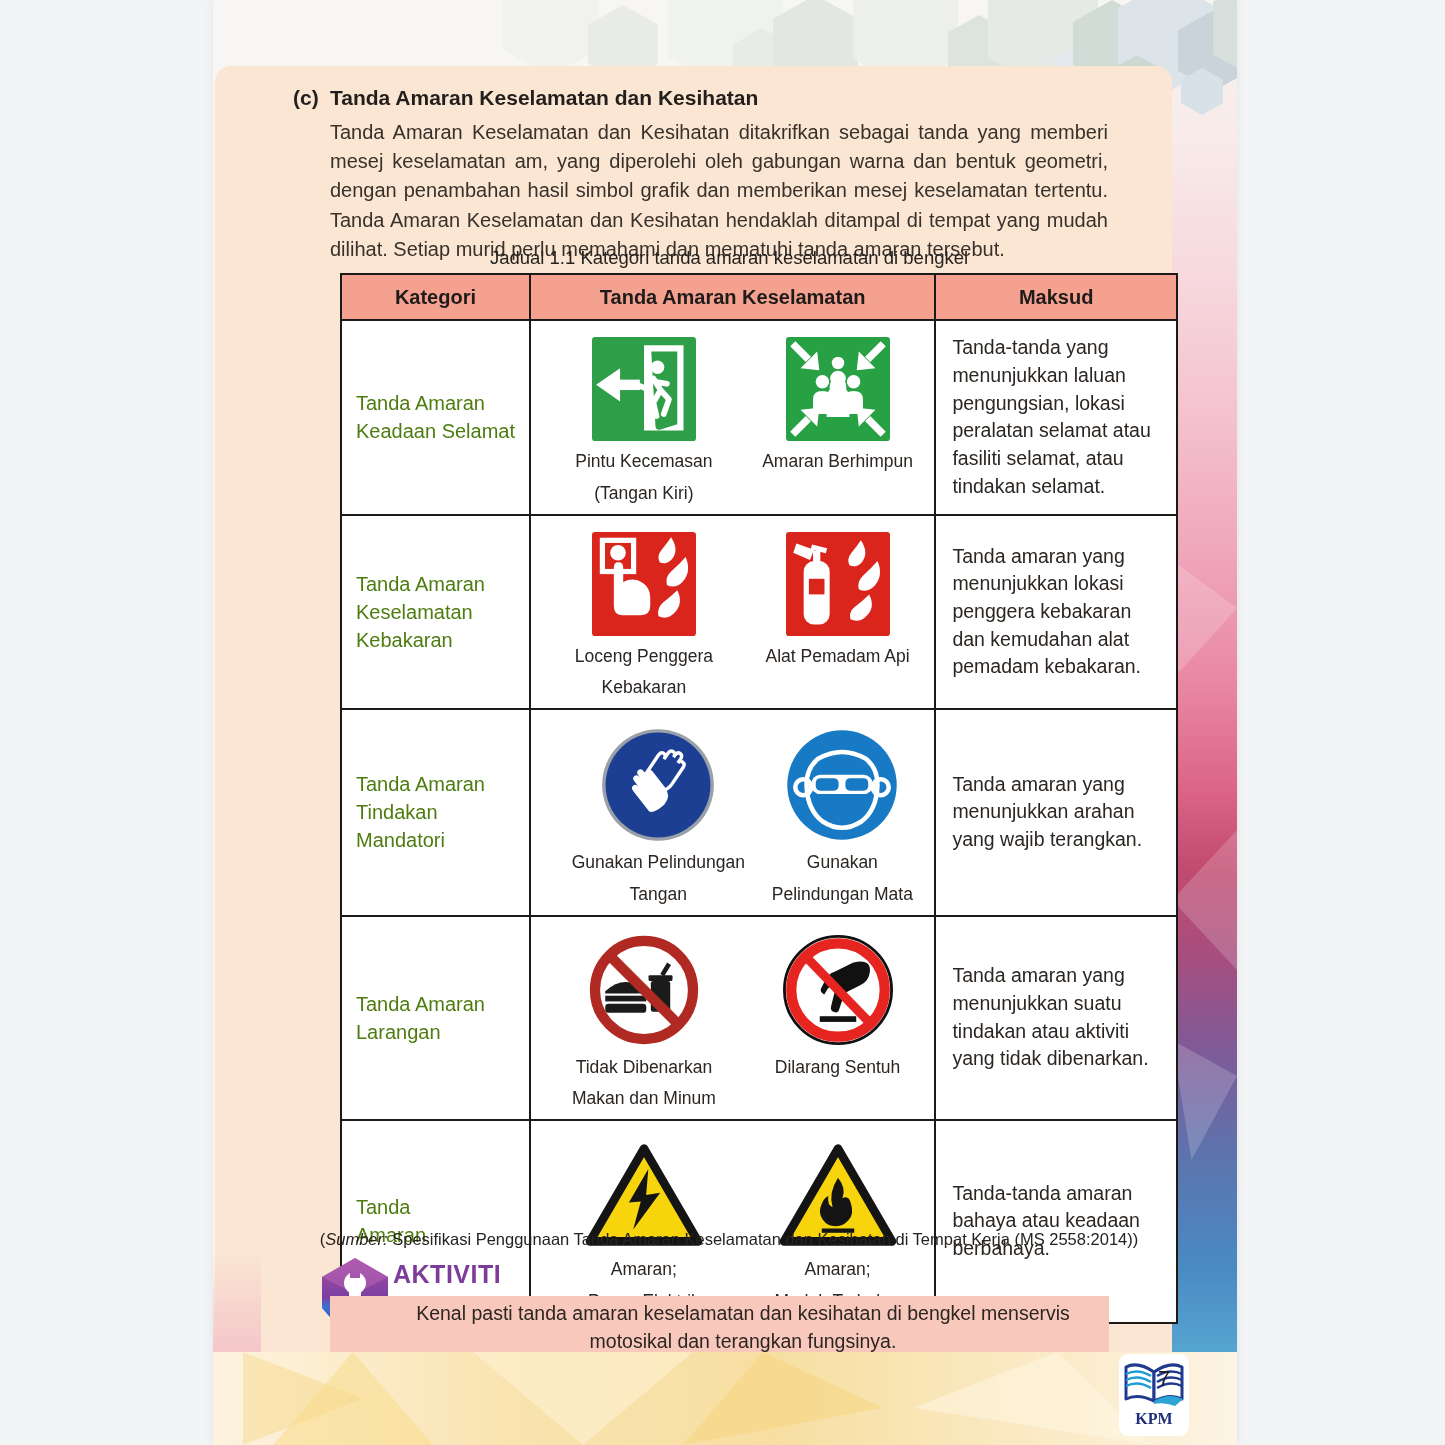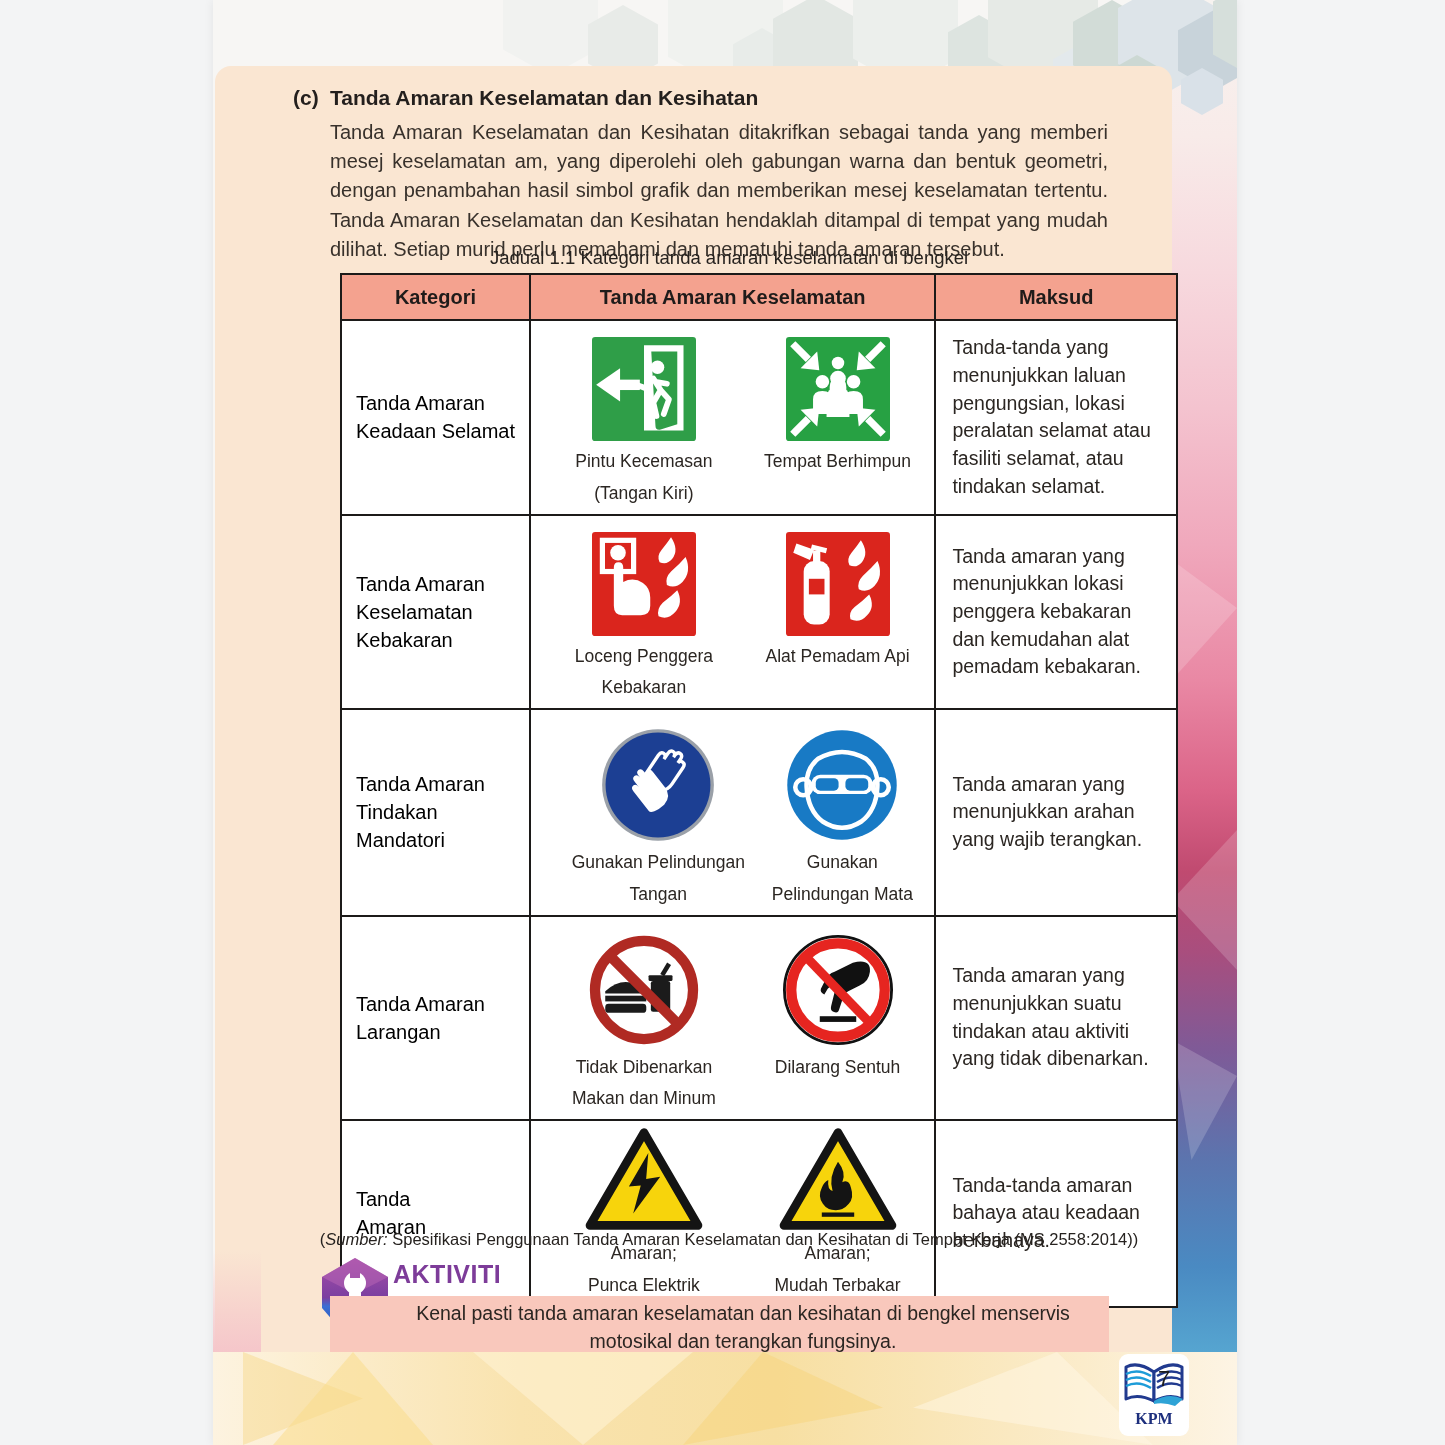--- a/index.html
+++ b/index.html
@@ -41,31 +41,31 @@
   .caption { position:absolute; left:125px; top:181px; width:778px; text-align:center;
     font-size:18.5px; color:#26221f; }
   .caption b { font-weight:normal; }
 
   table.signs { position:absolute; left:125px; top:207px; width:838px;
     border-collapse:collapse; background:#fff; table-layout:fixed; }
   table.signs th, table.signs td { border:2px solid #1c1a19; }
   table.signs th { background:#f4a28f; height:46px; font-size:20px; color:#1f1b1a; }
   col.c1 { width:22.6%; } col.c2 { width:48.5%; } col.c3 { width:28.9%; }
 
-  td.cat { padding-left:14px; font-size:20px; line-height:1.4; color:#000000; white-space:pre-line; vertical-align:middle; }
+  td.cat { padding-left:14px; font-size:20px; line-height:1.4; color:#4d7c0f; white-space:pre-line; vertical-align:middle; }
   td.meaning { padding:10px 14px 10px 16px; font-size:19.5px; line-height:1.42; color:#2b2622; vertical-align:middle;margin-top:34px; }
   td.iconcell { vertical-align:top; }
   .sigwrap { display:flex; justify-content:flex-end; align-items:flex-start; padding-top:16px; }
   .sigstack { width:48%; display:flex; flex-direction:column; align-items:center; }
   .sig-label { margin-top:9px; text-align:center; }
   .sig-line { font-size:17.5px; line-height:1.3; margin-bottom:9px; white-space:nowrap; color:#2b2622; }
   .sq  { width:104px; height:104px; }
   .cir { width:114px; height:114px; }
   .tri-sign { width:124px; height:108px; }
-  .r3 .sigwrap { padding-top:18px;padding-left:20px; } .r5 .sigwrap { padding-top:4px; }
+  .r3 .sigwrap { padding-top:18px;padding-left:20px; } .r5 .sigwrap { padding-top:20px; }
 
   .source { position:absolute; left:85px; top:1164px; width:858px; text-align:center;
     font-size:16.5px; color:#26221f; }
   .source i { font-style:italic; }
 
   .akt-icon { position:absolute; left:107px; top:1192px; width:66px; height:88px; }
   .akt-title { position:absolute; left:178px; top:1194px; font-size:25px; font-weight:bold;
     color:#7d3c99; letter-spacing:.5px; }
   .akt-box { position:absolute; left:115px; top:1230px; width:779px; height:56px;
     background:#f9c8bc; padding:4px 16px 0 63px; font-size:19.5px; line-height:1.42; color:#2b2622;text-align:center; }
@@ -166,21 +166,21 @@
                   <path d="M42 58 v-10 q0 -8 8 -8 q8 0 8 8 v10 z"></path>
                   <circle cx="35" cy="43" r="6.5"></circle>
                       <path d="M26 74 v-14 q0 -8 9 -8 q9 0 9 8 v14 z"></path>
                   <circle cx="65" cy="43" r="6.5"></circle>
                       <path d="M56 74 v-14 q0 -8 9 -8 q9 0 9 8 v14 z"></path>
                   <circle cx="50" cy="40" r="7.5"></circle>
                       <path d="M39 77 v-19 q0 -9 11 -9 q11 0 11 9 v19 z"></path>
                 </g>
               </svg>
               <div class="sig-label">
-                <div class="sig-line">Tempat Berhimpun</div>
+                <div class="sig-line">Amaran Berhimpun</div>
               </div>
             </div>
           </div>
         </td>
         <td class="meaning">Tanda-tanda yang menunjukkan laluan pengungsian, lokasi peralatan selamat atau fasiliti selamat, atau tindakan selamat.</td>
       </tr>
 
       <tr class="r2" style="height:180px">
         <td class="cat">Tanda Amaran
 Keselamatan

